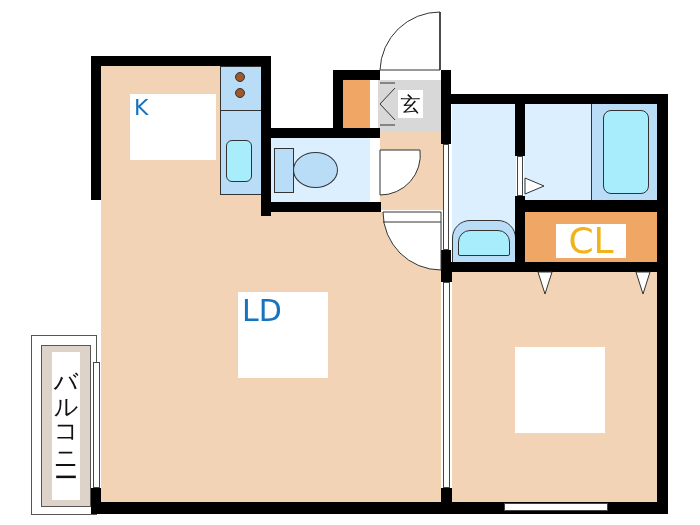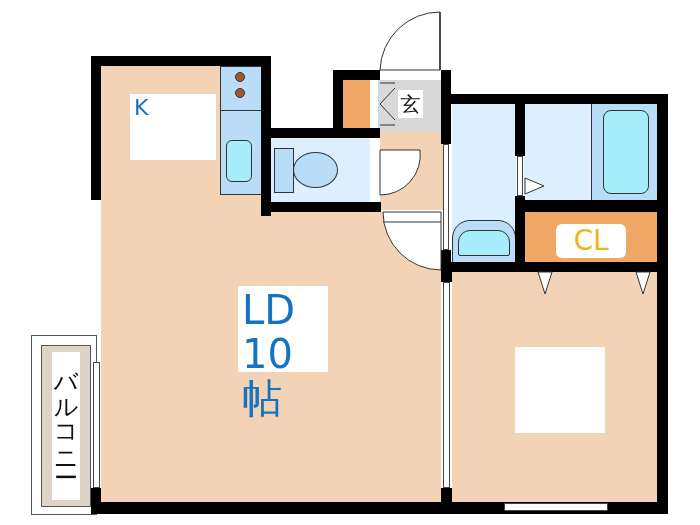--- a/index.html
+++ b/index.html
@@ -40,21 +40,21 @@
   <div class="abs" style="left:398px;top:90px;width:25px;height:28px;background:#fff;color:#111;font-size:20px;text-align:center;line-height:28px;">玄</div>
 
   <div class="abs" style="left:452px;top:104px;width:64px;height:160px;background:#dcefff;"></div>
   <div class="abs" style="left:452px;top:220px;width:64px;height:44px;background:#b9dcf7;border:1px solid #333;border-radius:18px 18px 0 0;"></div>
   <div class="abs" style="left:458px;top:230px;width:52px;height:26px;background:#a8edfb;border:1.5px solid #333;border-radius:12px 12px 2px 2px;"></div>
   <div class="abs" style="left:524px;top:104px;width:67px;height:96px;background:#dcefff;"></div>
   <div class="abs" style="left:591px;top:104px;width:66px;height:96px;background:#b9dcf7;border-left:1px solid #333;"></div>
   <div class="abs" style="left:603px;top:110px;width:46px;height:84px;background:#a8edfb;border:1.5px solid #333;border-radius:8px;"></div>
 
   <div class="abs" style="left:524px;top:212px;width:133px;height:52px;background:#f0a766;"></div>
-  <div class="abs" style="left:556px;top:224px;width:70px;height:34px;background:#fff;color:#f2b21a;font-size:28px;text-align:center;line-height:34px;border-radius:6px;">CL</div>
+  <div class="abs" style="left:556px;top:224px;width:70px;height:34px;background:#fff;color:#f2b21a;font-size:36px;text-align:center;line-height:34px;">CL</div>
   <div class="abs" style="left:532px;top:264px;width:124px;height:8px;background:#fff;border:1px solid #555;"></div>
 
   <div class="wall" style="left:91px;top:56px;width:180px;height:10px;"></div>
   <div class="wall" style="left:91px;top:56px;width:10px;height:144px;"></div>
   <div class="wall" style="left:91px;top:488px;width:10px;height:24px;"></div>
   <div class="wall" style="left:91px;top:502px;width:577px;height:12px;"></div>
   <div class="wall" style="left:261px;top:56px;width:10px;height:160px;"></div>
   <div class="wall" style="left:261px;top:128px;width:119px;height:10px;"></div>
   <div class="wall" style="left:261px;top:202px;width:120px;height:10px;"></div>
   <div class="wall" style="left:333px;top:70px;width:47px;height:10px;"></div>
@@ -92,21 +92,20 @@
     <polygon points="525,178 525,194 544,186" fill="#fff" stroke="#333" stroke-width="1"></polygon>
 
     <polygon points="538,272 552,272 545,294" fill="#fff" stroke="#333" stroke-width="1"></polygon>
     <polygon points="636,272 650,272 643,294" fill="#fff" stroke="#333" stroke-width="1"></polygon>
   </svg>
 
   <div class="label" style="left:130px;top:94px;width:78px;height:62px;font-size:22px;">
     <div>K</div>
   </div>
 
-  <div class="label" style="left:238px;top:286px;width:82px;height:82px;font-size:40px;">
+  <div class="label" style="left:238px;top:292px;width:82px;height:82px;font-size:30px;">
     <div>LD</div>
-    <div>10帖</div>
   </div>
 
   <div class="label" style="left:515px;top:347px;width:82px;height:82px;font-size:30px;">
   </div>
 
 </div>
 
 </body></html>

